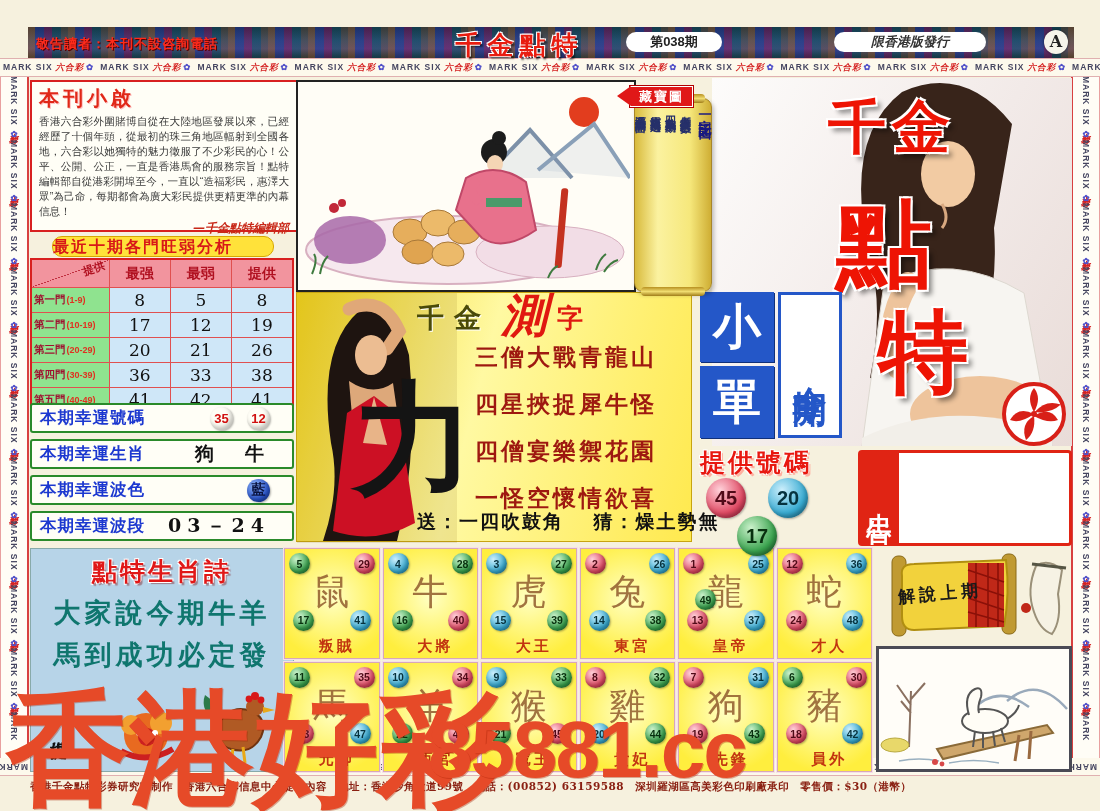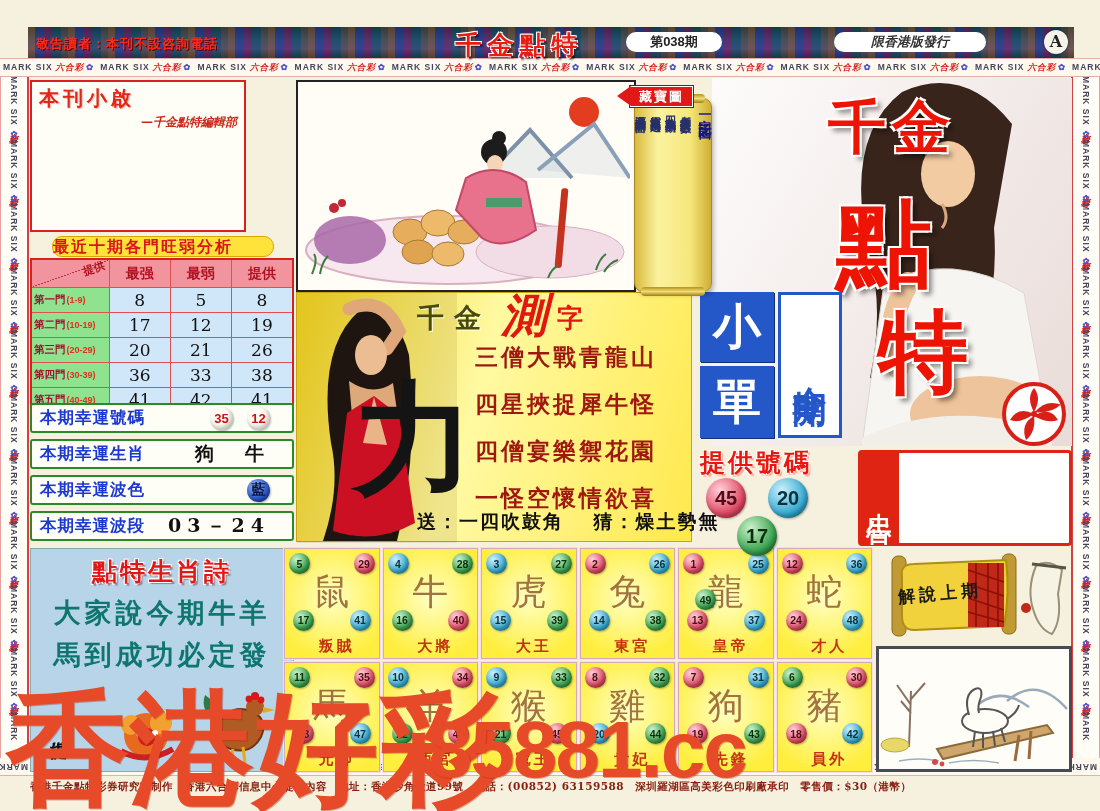--- a/index.html
+++ b/index.html
@@ -30,21 +30,21 @@
      text-shadow:-1px -1px 0 #fff,1px -1px 0 #fff,-1px 1px 0 #fff,2px 2px 2px rgba(0,0,0,.6);}
   .banner-issue{position:absolute;left:598px;top:5px;width:96px;height:20px;background:#fff;border-radius:10px;
      text-align:center;line-height:20px;font-size:13px;font-weight:bold;color:#222;}
   .banner-edition{position:absolute;left:806px;top:5px;width:152px;height:20px;background:#fff;border-radius:10px;
      text-align:center;line-height:20px;font-size:13px;font-weight:bold;color:#333;
      font-family:"DejaVu Serif",serif;font-style:italic;}
   .banner-corner{position:absolute;right:6px;top:3px;width:24px;height:24px;border-radius:50%;
      background:#f6f4ea;color:#222;font-family:"DejaVu Serif",serif;font-weight:bold;font-size:16px;
      text-align:center;line-height:24px;box-shadow:0 0 3px rgba(0,0,0,.6);}
   
-  .intro{position:absolute;left:30px;top:80px;width:216px;height:152px;background:#fffef6;
+  .intro{position:absolute;left:30px;top:80px;width:268px;height:152px;background:#fffef6;
      border:2px solid #d82020;box-sizing:border-box;padding:3px 7px;z-index:6;}
   .intro h2{margin:0 0 2px 0;font-size:20px;color:#e02818;letter-spacing:4px;
      text-shadow:1px 1px 0 #ffc0c0;}
   .intro p{margin:0;font-size:10.6px;line-height:1.42;color:#3a3a3a;text-align:justify;}
   .intro .sig{text-align:right;color:#c82818;font-size:12px;font-family:"DejaVu Serif",serif;
      font-style:italic;font-weight:bold;margin-top:1px;}
   .an-title{position:absolute;left:52px;top:236px;width:220px;height:19px;background:#ffe23a;
      border:1px solid #d8a800;border-radius:10px;text-align:left;line-height:19px;
      color:#d81818;font-weight:bold;font-size:16px;letter-spacing:2px;z-index:6;
      font-family:"DejaVu Serif",serif;}
@@ -190,20 +190,21 @@
   <div class="banner">
     <div class="banner-notice">敬告讀者：本刊不設咨詢電話</div>
     <div class="banner-title">千金點特</div>
     <div class="banner-issue">第038期</div>
     <div class="banner-edition">限香港版發行</div>
     <div class="banner-corner">A</div>
   </div>
 
   <section class="intro">
     <h2>本刊小啟</h2>
+    <p>香港六合彩外圍賭博自從在大陸地區發展以來，已經經歷了十個年頭，從最初的珠三角地區輻射到全國各地，六合彩以她獨特的魅力徵服了不少彩民的心！公平、公開、公正，一直是香港馬會的服務宗旨！點特編輯部自從港彩開埠至今，一直以“造福彩民，惠澤大眾”為己命，每期都會為廣大彩民提供更精更準的內幕信息！</p>
     <div class="sig">—千金點特編輯部</div>
   </section>
 
   <div class="an-title">最近十期各門旺弱分析</div>
   <table class="an-table">
     <thead>
       <tr>
         <th class="corner">
             <span>提供</span>
           </th>

